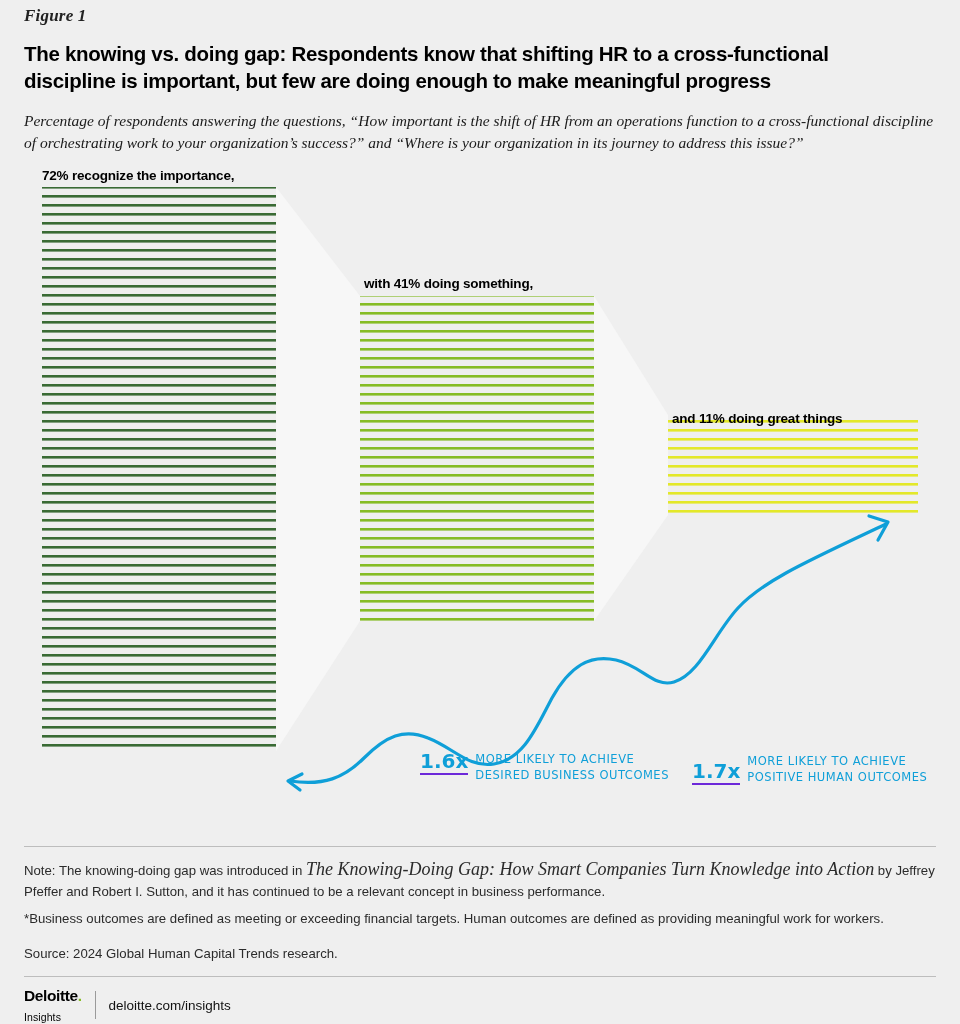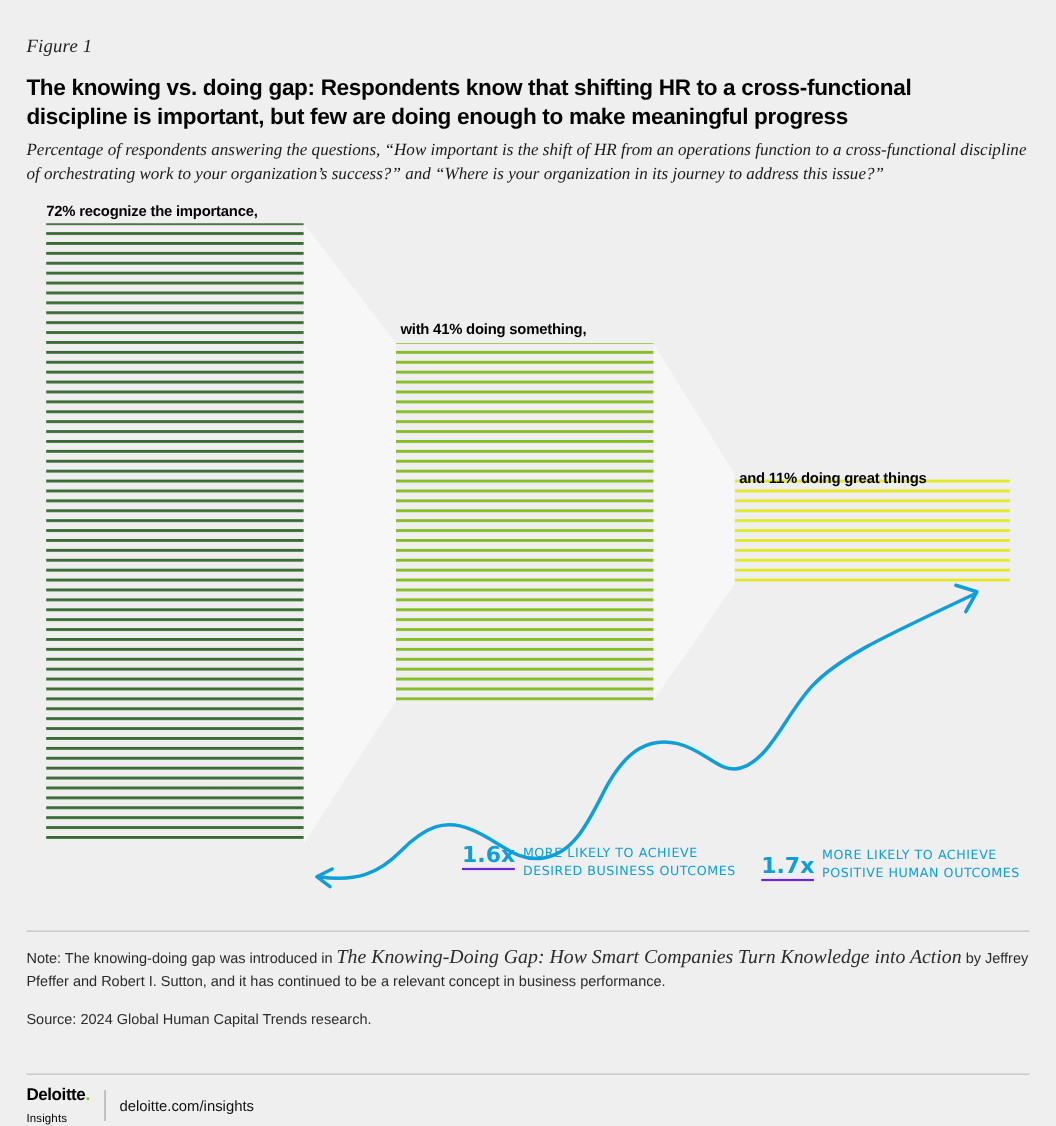--- a/index.html
+++ b/index.html
@@ -21,38 +21,39 @@
     box-sizing: border-box;
     padding: 0 24px;
   }
 
   
   .figure-label {
     font-family: "Liberation Serif", serif;
     font-style: italic;
     font-size: 17px;
     color: #222;
-    padding-top: 32px;
+    padding-top: 6px;
     letter-spacing: .2px;
+    font-weight: bold;
   }
   .headline {
     font-size: 20.5px;
     font-weight: bold;
     line-height: 1.32;
     letter-spacing: -0.3px;
     margin-top: 14px;
     max-width: 850px;
     color: #000;
   }
   .subhead {
     font-family: "Liberation Serif", serif;
     font-style: italic;
     font-size: 15.5px;
     line-height: 1.42;
-    margin-top: 6px;
+    margin-top: 16px;
     max-width: 910px;
     color: #1a1a1a;
   }
 
   
   .chart-area {
     position: relative;
     margin-top: 14px;
     width: 912px;
     height: 640px;
@@ -237,20 +238,21 @@
       </div>
     </div>
   </div>
 
   <div class="rule rule-top"></div>
 
   <div class="notes">
     <div>
       <span>Note: The knowing-doing gap was introduced in </span><i>The Knowing-Doing Gap: How Smart Companies Turn Knowledge into Action</i><span> by Jeffrey Pfeffer and Robert I. Sutton, and it has continued to be a relevant concept in business performance.</span>
     </div>
+    <div class="note-star">*Business outcomes are defined as meeting or exceeding financial targets. Human outcomes are defined as providing meaningful work for workers.</div>
     <div class="source">Source: 2024 Global Human Capital Trends research.</div>
   </div>
 
   <div class="rule rule-bottom"></div>
 
   <div class="brand">
     <div class="deloitte-mark">
       <div class="deloitte-name"><span>Deloitte</span><span class="dot">.</span></div>
       <div class="deloitte-sub">Insights</div>
     </div>

